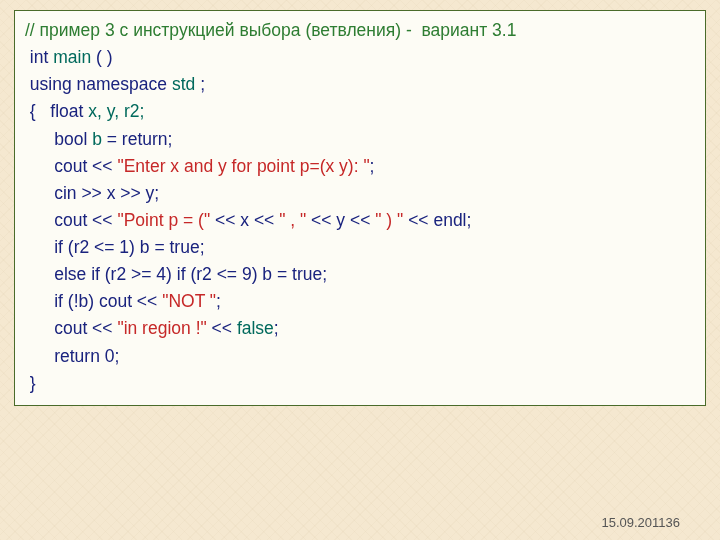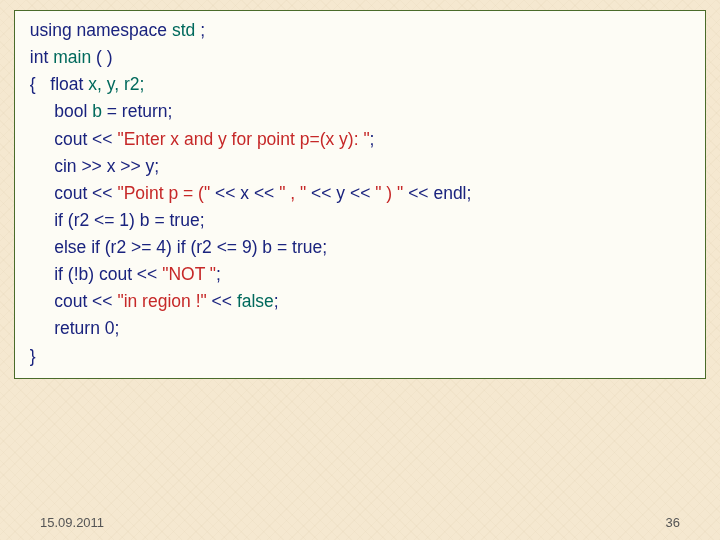--- a/index.html
+++ b/index.html
@@ -26,38 +26,39 @@
     .green { color: #2e7d32; }
     .teal { color: #00695c; }
     .red { color: #c62828; }
     .line { white-space: pre; color: #1a237e; }
     .footer {
       position: absolute;
       bottom: 10px;
       left: 0;
       width: 100%;
       display: flex;
-      justify-content: space-between;
+      justify-content: flex-end;
       padding: 0 40px;
       font-size: 13px;
       color: #555;
       margin-top: 31px;
     }
     .footer-center {
       position: absolute;
       left: 50%;
       transform: translateX(-50%);
     }
   </style>
 </head>
 <body>
 
 <div class="code-box">
+  <div class="line"><span class="green">// пример 3 с инструкцией выбора (ветвления) -  вариант 3.1</span></div>
+  <div class="line"><span class="navy"> int </span><span class="teal">main </span><span class="navy">( )</span></div>
   <div class="line"><span class="navy"> using namespace </span><span class="teal">std </span><span class="navy">;</span></div>
-  <div class="line"><span class="navy"> int </span><span class="teal">main </span><span class="navy">( )</span></div>
   <div class="line"><span class="navy"> {   </span><span class="navy">float </span><span class="teal">x, y, r2;</span></div>
   <div class="line"><span class="navy">      </span><span class="navy">bool </span><span class="teal">b </span><span class="navy">= </span><span class="navy">return</span><span class="navy">;</span></div>
   <div class="line"><span class="navy">      cout &lt;&lt; </span><span class="red">"Enter x and y for point p=(x y): "</span><span class="navy">;</span></div>
   <div class="line"><span class="navy">      cin &gt;&gt; x &gt;&gt; y;</span></div>
   <div class="line"><span class="navy">      cout &lt;&lt; </span><span class="red">"Point p = (" </span><span class="navy">&lt;&lt; x &lt;&lt; </span><span class="red">" , " </span><span class="navy">&lt;&lt; y &lt;&lt; </span><span class="red">" ) " </span><span class="navy">&lt;&lt; endl;</span></div>
   <div class="line"><span class="navy">      </span><span class="navy">if </span><span class="navy">(r2 &lt;= 1) b = </span><span class="navy">true</span><span class="navy">;</span></div>
   <div class="line"><span class="navy">      </span><span class="navy">else if </span><span class="navy">(r2 &gt;= 4) </span><span class="navy">if </span><span class="navy">(r2 &lt;= 9) b = </span><span class="navy">true</span><span class="navy">;</span></div>
   <div class="line"><span class="navy">      </span><span class="navy">if </span><span class="navy">(!b) cout &lt;&lt; </span><span class="red">"NOT "</span><span class="navy">;</span></div>
   <div class="line"><span class="navy">      cout &lt;&lt; </span><span class="red">"in region !" </span><span class="navy">&lt;&lt; </span><span class="teal">false</span><span class="navy">;</span></div>
   <div class="line"><span class="navy">      </span><span class="navy">return </span><span class="navy">0;</span></div>

